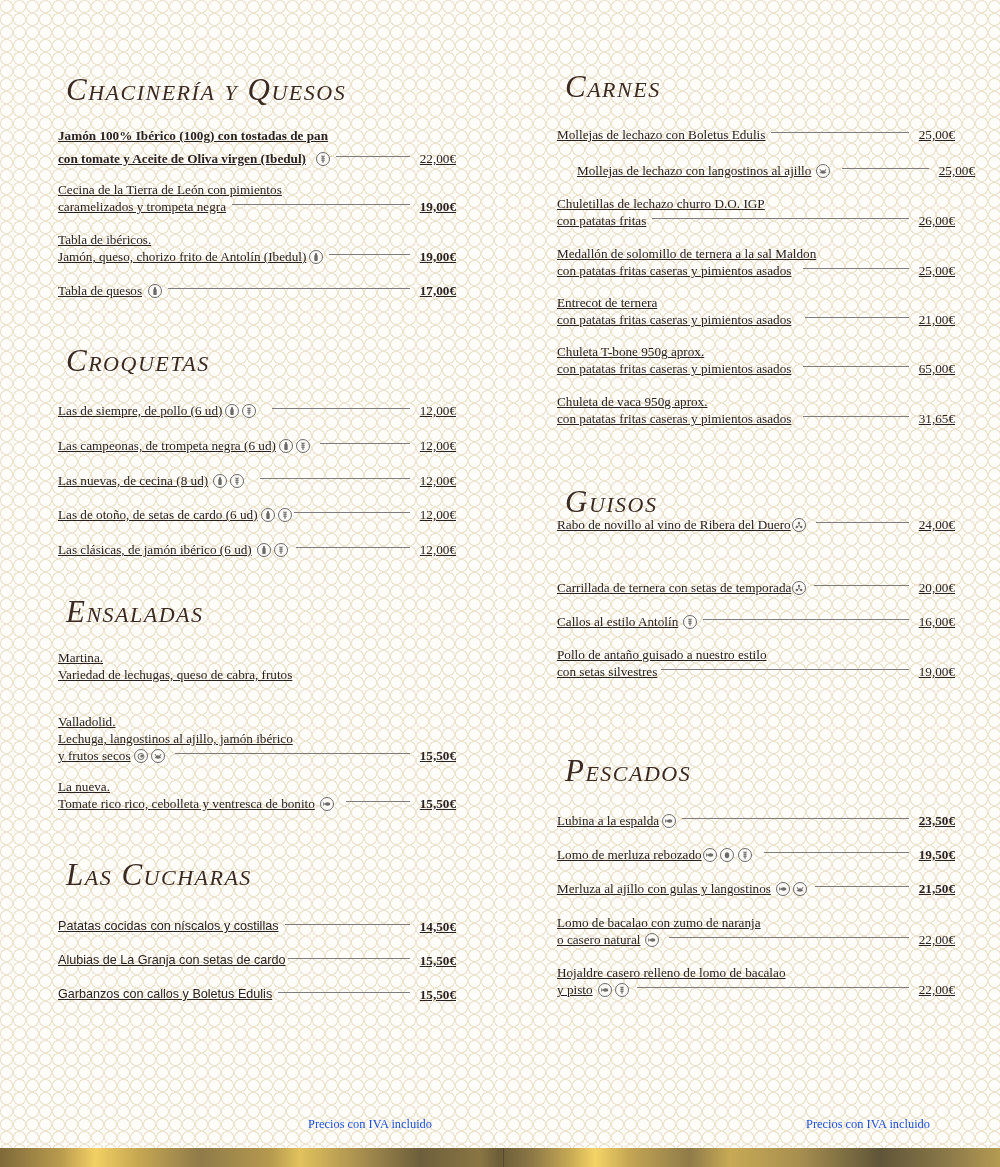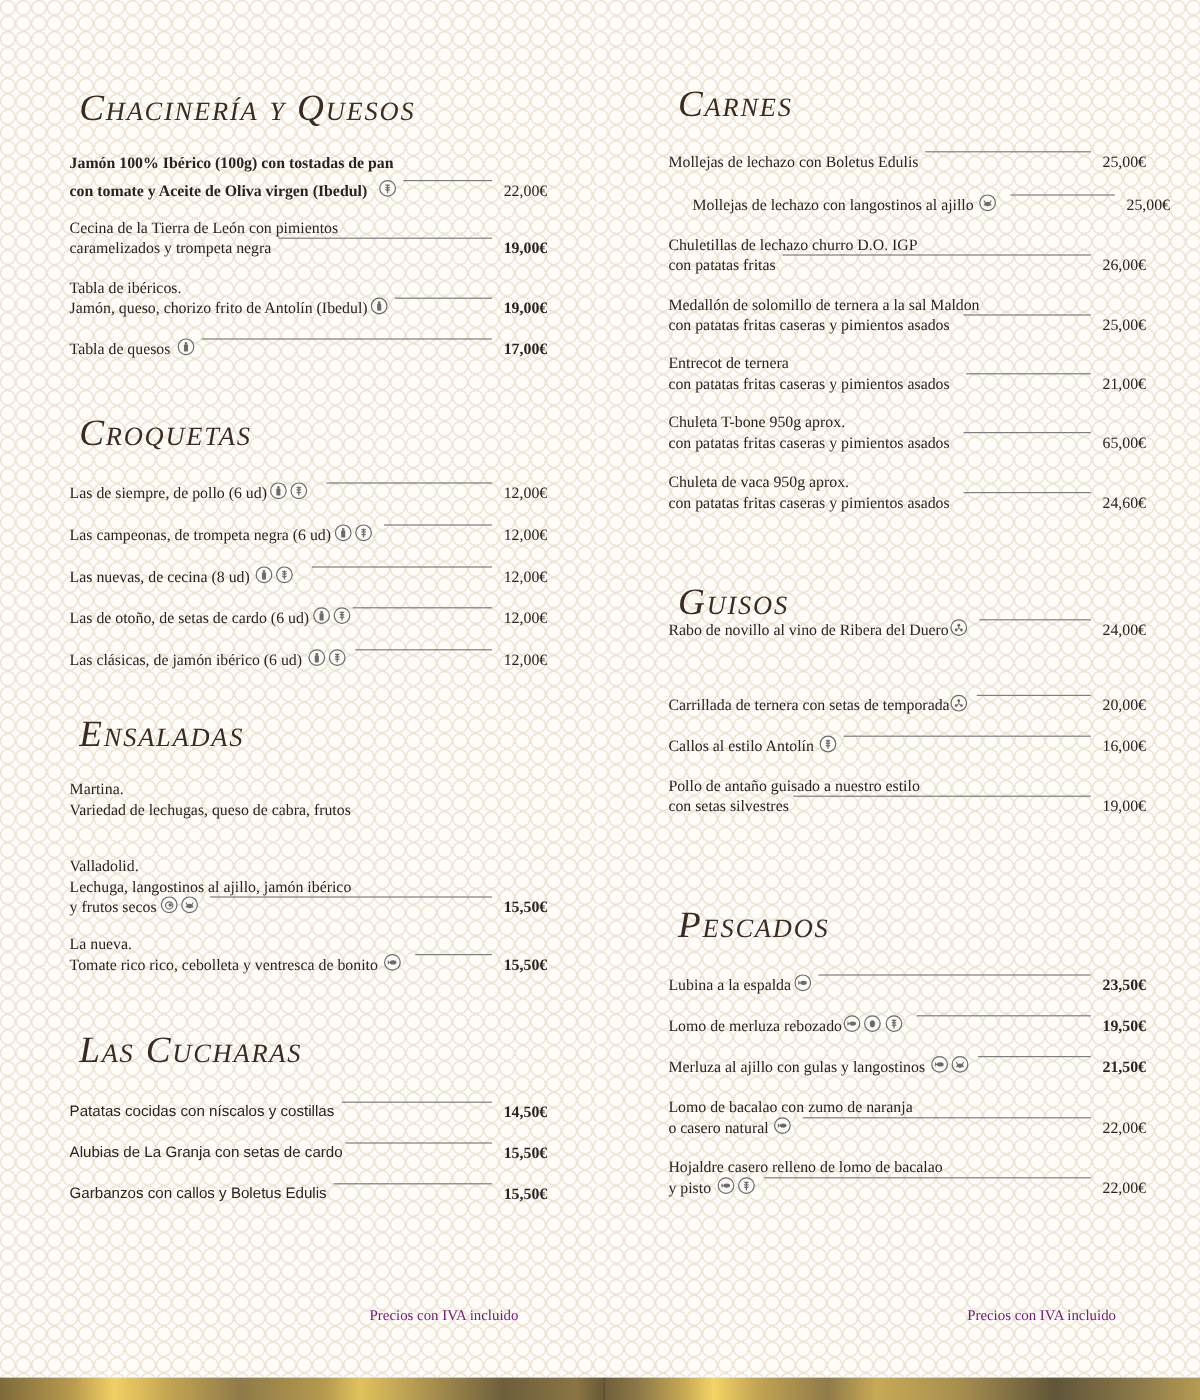--- a/index.html
+++ b/index.html
@@ -37,38 +37,38 @@
   .section { position: absolute; left: 0; width: 398px; }
   .section-title {
     position: absolute; left: 8px; margin: 0;
     font-family: "Liberation Serif", "DejaVu Serif", serif;
     font-style: italic; font-weight: normal;
     font-size: 31px; letter-spacing: 1.5px;
     color: #3b2a22; font-variant: small-caps;
     white-space: nowrap;
   }
   .item { position: absolute; left: 0; width: 398px; font-size: 13.2px; line-height: 17px; }
-  .item .line { display: flex; align-items: flex-start; white-space: nowrap; }
+  .item .line { display: flex; align-items: center; white-space: nowrap; text-decoration: underline; }
   .item .txt { white-space: nowrap; }
   .item .leader { flex: 1; border-bottom: 1.3px solid #7d7d7d; margin: 0 4px 4px 6px; min-width: 20px; }
   .item .price { white-space: nowrap; min-width: 42px; text-align: right; }
   .item .price.bold { font-weight: bold; }
   .item .txt.bold { font-weight: bold; }
   .sans .txt { font-family: "Liberation Sans", "DejaVu Sans", sans-serif; font-size: 12.6px; }
 
   .icon {
     display: inline-flex; align-items: center; justify-content: center;
     width: 14px; height: 14px; border-radius: 50%;
     border: 1.2px solid #6b6b6b; margin-left: 3px;
     vertical-align: -3px; box-sizing: border-box; background: #fbfaf6;
   }
   .icon svg { width: 10px; height: 10px; }
 
   .footer-note {
-    position: absolute; font-size: 12.4px; color: #701a75; white-space: nowrap;
+    position: absolute; font-size: 12.4px; color: #1d4ed8; white-space: nowrap; margin-top: 28px;
   }
 </style>
 </head>
 <body>
 
 <div class="pattern"></div>
 <div class="fold"></div>
 <div class="goldbar">
     <div class="seam"></div>
   </div>
@@ -392,21 +392,21 @@
         </div>
     </div>
 
     <div class="item" style="top:393px;">
       <div class="line">
           <span class="txt">Chuleta de vaca 950g aprox.</span>
         </div>
       <div class="line">
           <span class="txt">con patatas fritas caseras y pimientos asados</span>
           <span class="leader" style="margin-left:12px;"></span>
-          <span class="price">24,60€</span>
+          <span class="price">31,65€</span>
         </div>
     </div>
   </div>
 
   <div class="section" style="top:0;">
     <h2 class="section-title" style="top:484px;">Guisos</h2>
 
     <div class="item" style="top:516px;">
       <div class="line">
           <span class="txt">Rabo de novillo al vino de Ribera del Duero</span>

